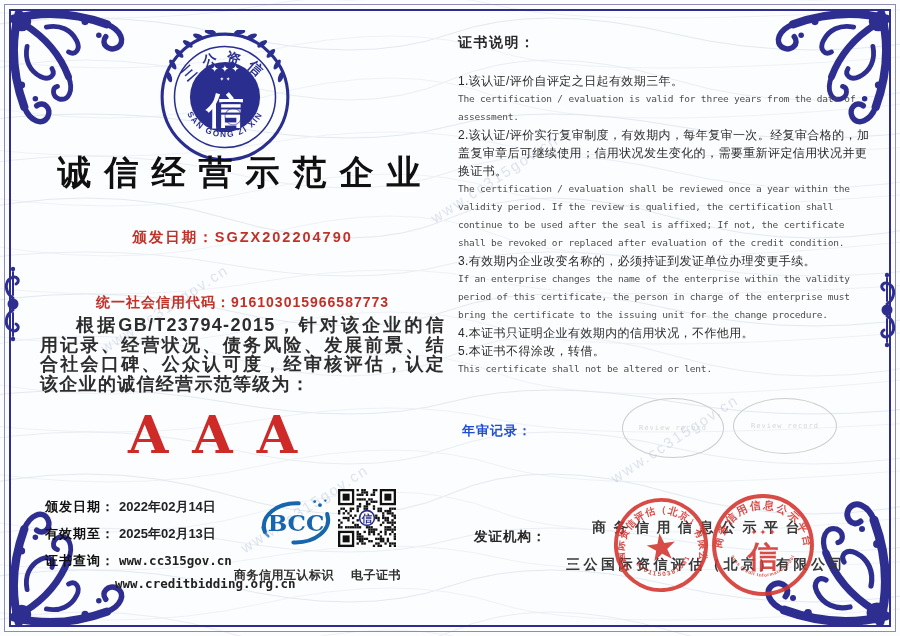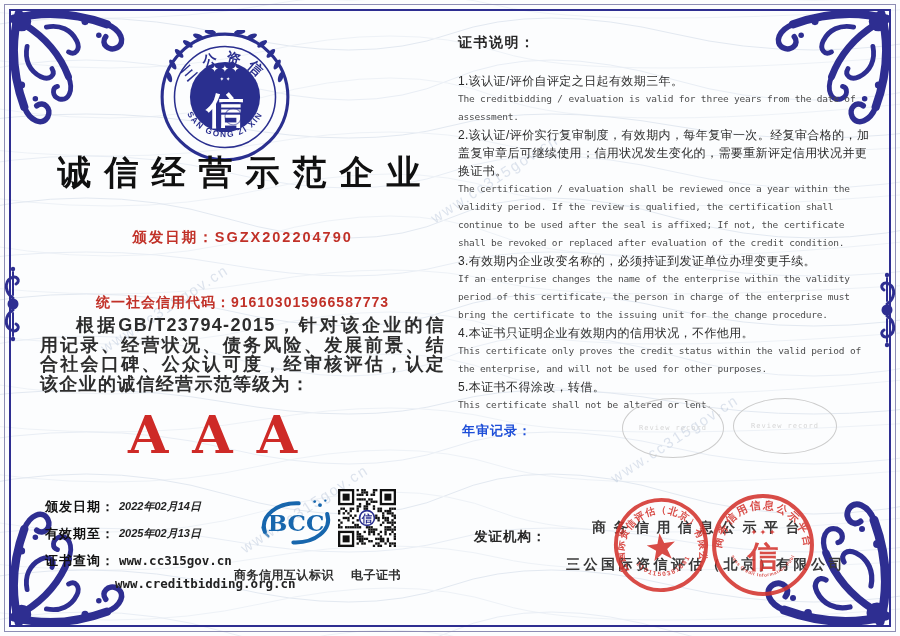--- a/index.html
+++ b/index.html
@@ -34,21 +34,21 @@
   .body-par{position:absolute;left:0;top:288px;width:100%;font-size:18px;font-weight:700;
             line-height:19.5px;letter-spacing:1.3px;text-align:justify;text-indent:2em;color:#2d2d2d;}
   .grade{position:absolute;left:0;top:376px;width:100%;text-align:center;
          font-family:"DejaVu Serif",serif;font-weight:700;font-size:52px;color:#ce2a27;
          letter-spacing:24px;transform:translateX(-18px);}
   
   .dates{position:absolute;left:45px;top:499px;font-size:13px;line-height:15px;}
   .date-row{display:flex;margin-bottom:12px;white-space:nowrap;}
   .date-row .lbl{font-weight:700;letter-spacing:1px;margin-right:4px;color:#111;}
   .date-row .val{font-weight:600;color:#222;font-family:"DejaVu Sans Mono",monospace;font-size:12.5px;}
-  .date-row .val.cjk{font-family:"Liberation Sans",sans-serif;font-size:11px;font-style:italic;}
+  .date-row .val.cjk{font-family:"Liberation Sans",sans-serif;font-size:13px;}
   .date-row.url2{padding-left:70px;margin-top:-4px;}
   .bcc-logo{position:absolute;left:256px;top:494px;width:80px;height:56px;}
   .qr{position:absolute;left:338px;top:489px;width:58px;height:58px;}
   .caption{position:absolute;top:567px;font-size:12px;font-weight:700;color:#2e2e2e;letter-spacing:.5px;}
   .caption.bcc{left:228px;width:112px;text-align:center;}
   .caption.qr{left:346px;width:60px;text-align:center;}
   
   .right-col{position:absolute;left:458px;top:34px;width:414px;}
   .rc-heading{font-size:14px;font-weight:700;letter-spacing:1.5px;color:#262626;margin-bottom:20px;}
   .item-zh{font-size:12px;font-weight:400;letter-spacing:.4px;line-height:18px;color:#2b2b2b;}
@@ -476,33 +476,32 @@
     </svg>
 
   <div class="caption bcc">商务信用互认标识</div>
   <div class="caption qr">电子证书</div>
 
   <div class="right-col">
     <div class="rc-heading">证书说明：</div>
 
     <div class="item">
       <div class="item-zh">1.该认证/评价自评定之日起有效期三年。</div>
-      <div class="item-en">The creditbidding / evaluation is valid for three years from the date of assessment.</div>
+      <div class="item-en">The certification / evaluation is valid for three years from the date of assessment.</div>
     </div>
     <div class="item">
       <div class="item-zh">2.该认证/评价实行复审制度，有效期内，每年复审一次。经复审合格的，加盖复审章后可继续使用；信用状况发生变化的，需要重新评定信用状况并更换证书。</div>
       <div class="item-en">The certification / evaluation shall be reviewed once a year within the validity period. If the review is qualified, the certification shall continue to be used after the seal is affixed; If not, the certificate shall be revoked or replaced after evaluation of the credit condition.</div>
     </div>
     <div class="item">
       <div class="item-zh">3.有效期内企业改变名称的，必须持证到发证单位办理变更手续。</div>
       <div class="item-en">If an enterprise changes the name of the enterprise within the validity period of this certificate, the person in charge of the enterprise must bring the certificate to the issuing unit for the change procedure.</div>
     </div>
     <div class="item">
       <div class="item-zh">4.本证书只证明企业有效期内的信用状况，不作他用。</div>
-      <div class="item-en">This certificate only proves the credit status within the valid period of the enterprise, and will not be used for other purposes.</div>
     </div>
     <div class="item">
       <div class="item-zh">5.本证书不得涂改，转借。</div>
       <div class="item-en">This certificate shall not be altered or lent.</div>
     </div>
   </div>
 
   <div class="annual">年审记录：</div>
   <div class="oval oval-1">
     <span>Review record</span>

